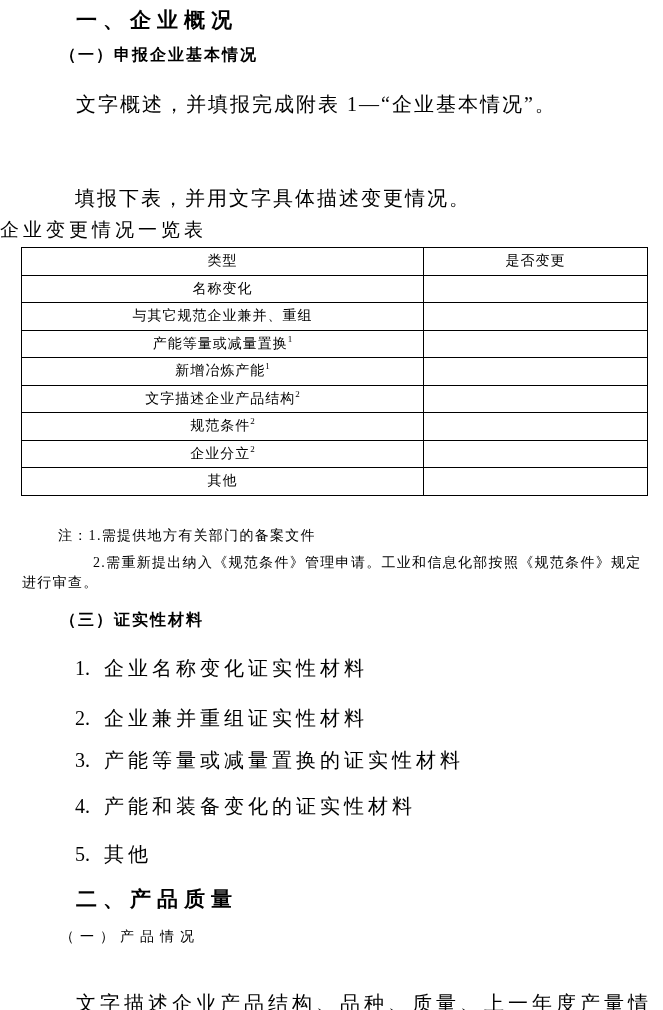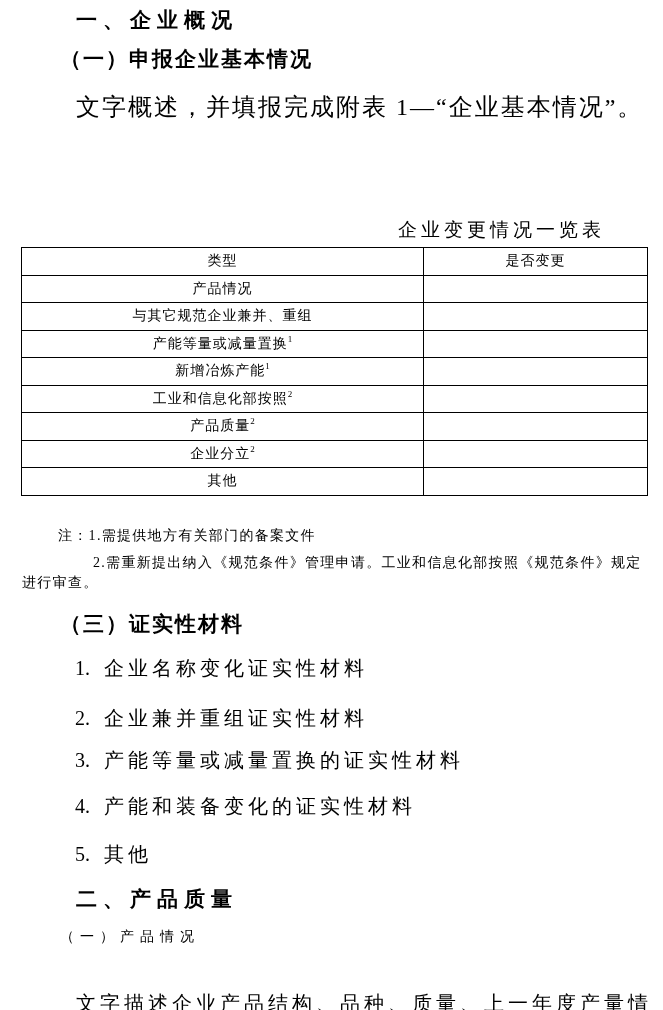--- a/index.html
+++ b/index.html
@@ -3,24 +3,24 @@
 <meta charset="utf-8">
 <style>
   html,body{margin:0;padding:0;background:#ffffff;}
   .page{
     position:relative;width:663px;height:1010px;margin:0 auto;
     background:#ffffff;color:#000000;overflow:hidden;
     font-family:"Liberation Serif","DejaVu Serif",serif;
   }
   .abs{position:absolute;white-space:nowrap;}
   .h1{font-weight:bold;font-size:21px;letter-spacing:6px;}
-  .h2{font-weight:bold;font-size:21px;letter-spacing:2px;}
+  .h2{font-weight:bold;font-size:16px;letter-spacing:2px;}
   .h3{font-weight:normal;font-size:14px;letter-spacing:6px;}
-  .body-text{font-size:24px;letter-spacing:2px;}
-  .caption{font-size:19px;letter-spacing:4px;width:605px;text-align:right;}
+  .body-text{font-size:20px;letter-spacing:2px;}
+  .caption{font-size:19px;letter-spacing:4px;width:605px;text-align:left;}
   .doc-table{border-collapse:collapse;table-layout:fixed;}
   .doc-table td,.doc-table th{
     border:1px solid #000000;height:26.5px;padding:0;
     font-size:14px;font-weight:normal;letter-spacing:1px;
     text-align:center;vertical-align:middle;
   }
   .doc-table sup{font-size:9px;letter-spacing:0;vertical-align:super;line-height:0;}
   .note{font-size:14px;letter-spacing:1.3px;}
   .note-wrap{white-space:normal;line-height:20px;}
   .list-item{font-size:20px;letter-spacing:4px;}
@@ -32,57 +32,58 @@
 
 <div class="page">
 
   <div class="abs h1" style="top:6px;left:76px">一、企业概况</div>
 
   <div class="abs h2" style="top:45px;left:60px">（一）申报企业基本情况</div>
 
   <div class="abs body-text" style="top:91px;left:76px">文字概述，并填报完成附表 1—“企业基本情况”。</div>
 
 
+  <div class="abs body-text" style="top:185px;left:75px">填报下表，并用文字具体描述变更情况。</div>
 
   <div class="abs caption" style="top:217px;left:0">企业变更情况一览表</div>
 
   <table class="abs doc-table" style="top:247px;left:21px;width:626px">
     <colgroup>
         <col style="width:402px">
         <col style="width:224px">
       </colgroup>
     <thead>
       <tr>
         <th>类型</th>
         <th>是否变更</th>
       </tr>
     </thead>
     <tbody>
       <tr>
-        <td><span>产品情况</span><sup></sup></td>
+        <td><span>名称变化</span><sup></sup></td>
         <td></td>
       </tr>
       <tr>
         <td><span>与其它规范企业兼并、重组</span><sup></sup></td>
         <td></td>
       </tr>
       <tr>
         <td><span>产能等量或减量置换</span><sup>1</sup></td>
         <td></td>
       </tr>
       <tr>
         <td><span>新增冶炼产能</span><sup>1</sup></td>
         <td></td>
       </tr>
       <tr>
-        <td><span>工业和信息化部按照</span><sup>2</sup></td>
+        <td><span>文字描述企业产品结构</span><sup>2</sup></td>
         <td></td>
       </tr>
       <tr>
-        <td><span>产品质量</span><sup>2</sup></td>
+        <td><span>规范条件</span><sup>2</sup></td>
         <td></td>
       </tr>
       <tr>
         <td><span>企业分立</span><sup>2</sup></td>
         <td></td>
       </tr>
       <tr>
         <td><span>其他</span><sup></sup></td>
         <td></td>
       </tr>

